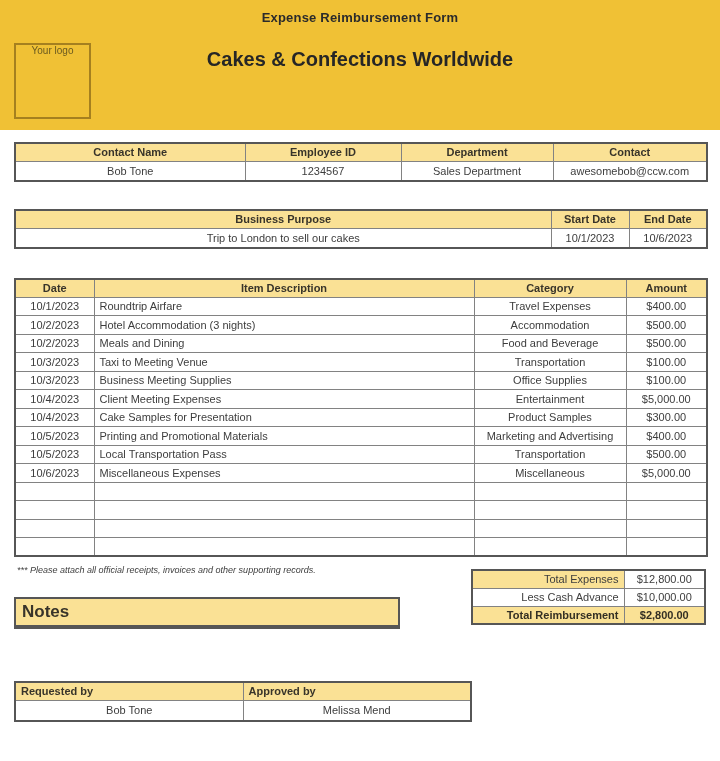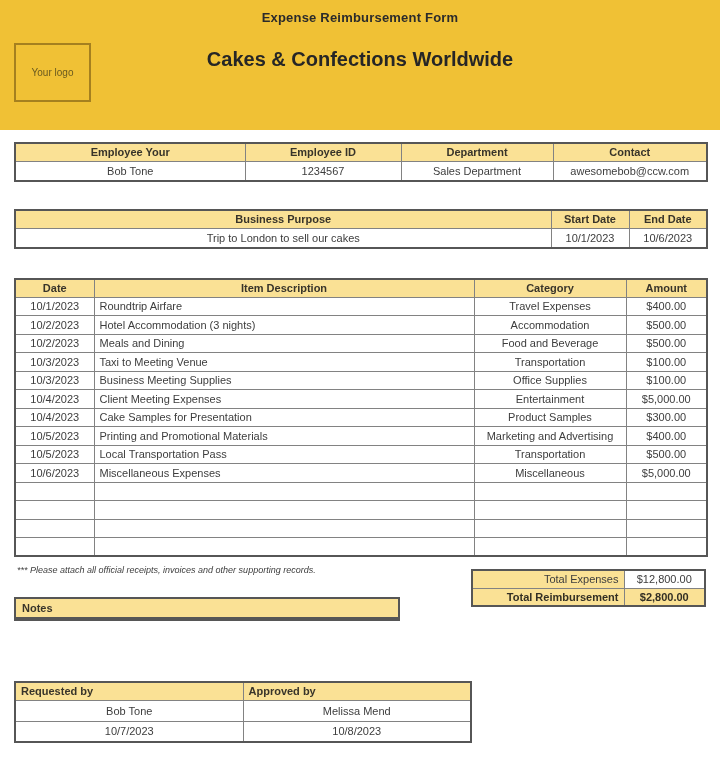--- a/index.html
+++ b/index.html
@@ -12,23 +12,23 @@
     overflow: hidden;
   }
 
   
   .banner { height: 130px; background: var(--banner, #F0C135); position: relative; }
   .form-title {
     text-align: center; padding-top: 10px;
     font-size: 13px; font-weight: 700; color: #2b2b2b; letter-spacing: .2px;
   }
   .logo-box {
-    position: absolute; left: 14px; top: 43px; width: 77px; height: 59px;
+    position: absolute; left: 14px; top: 43px; width: 77px; height: 76px;
     border: 2px solid #a5801f;
-    display: flex; align-items: center; justify-content: center;
+    display: flex; justify-content: center;
   }
   .logo-text { font-size: 10px; color: #6a5a20; }
   .company-name {
     position: absolute; top: 48px; left: 0; right: 0;
     text-align: center; font-size: 20px; font-weight: 700; color: #262626;
   }
 
   
   table { border-collapse: collapse; table-layout: fixed; }
   .tbl { margin-left: 14px; border: 2px solid #565656; }
@@ -66,21 +66,21 @@
   .totals-table .t-amt   { text-align: center; }
   .totals-table td.hl    { background: var(--hdr, #FAE195); }
   .totals-table tr.b td  { font-weight: 700; color: #332f24; }
 
   .notes-box {
     position: absolute; left: 0; top: 40px; width: 386px;
     border: 2px solid #565656; background: #fff;
   }
   .notes-header {
     background: var(--hdr, #FAE195); border-bottom: 2px solid #565656;
-    font-weight: 700; font-size: 11px; color: #38342a; padding: 3px 6px;
+    font-weight: 700; font-size: 17px; color: #38342a; padding: 3px 6px;
   }
   .notes-body { font-size: 11px; color: #3d3d3d; padding: 5px 6px 12px; }
 
   
   .signature-table { width: 456px; }
   .signature-table th { text-align: left; }
   .signature-table td { height: 21px; }
 </style>
 </head>
 <body>
@@ -95,21 +95,21 @@
 
 <table class="tbl employee-table">
   <colgroup>
       <col style="width:230px">
       <col style="width:156px">
       <col style="width:152px">
       <col style="width:154px">
     </colgroup>
   <thead>
     <tr>
-      <th>Employee Your</th>
+      <th>Contact Name</th>
       <th>Employee ID</th>
       <th>Department</th>
       <th>Contact</th>
     </tr>
   </thead>
   <tbody>
     <tr>
       <td>Bob Tone</td>
       <td>1234567</td>
       <td>Sales Department</td>
@@ -249,20 +249,24 @@
   <table class="totals-table">
     <colgroup>
         <col style="width:152px">
         <col style="width:81px">
       </colgroup>
     <tbody>
         <tr>
     <td class="t-label hl">Total Expenses</td>
     <td class="t-amt">$12,800.00</td>
   </tr>
+        <tr>
+    <td class="t-label">Less Cash Advance</td>
+    <td class="t-amt">$10,000.00</td>
+  </tr>
         <tr class="b">
     <td class="t-label hl">Total Reimbursement</td>
     <td class="t-amt hl">$2,800.00</td>
   </tr>
       </tbody>
   </table>
 
   <div class="notes-box">
     <div class="notes-header">Notes</div>
   </div>
@@ -277,18 +281,14 @@
     <tr>
       <th>Requested by</th>
       <th>Approved by</th>
     </tr>
   </thead>
   <tbody>
     <tr>
       <td>Bob Tone</td>
       <td>Melissa Mend</td>
     </tr>
-    <tr>
-      <td>10/7/2023</td>
-      <td>10/8/2023</td>
-    </tr>
   </tbody>
 </table>
 
 </body></html>

